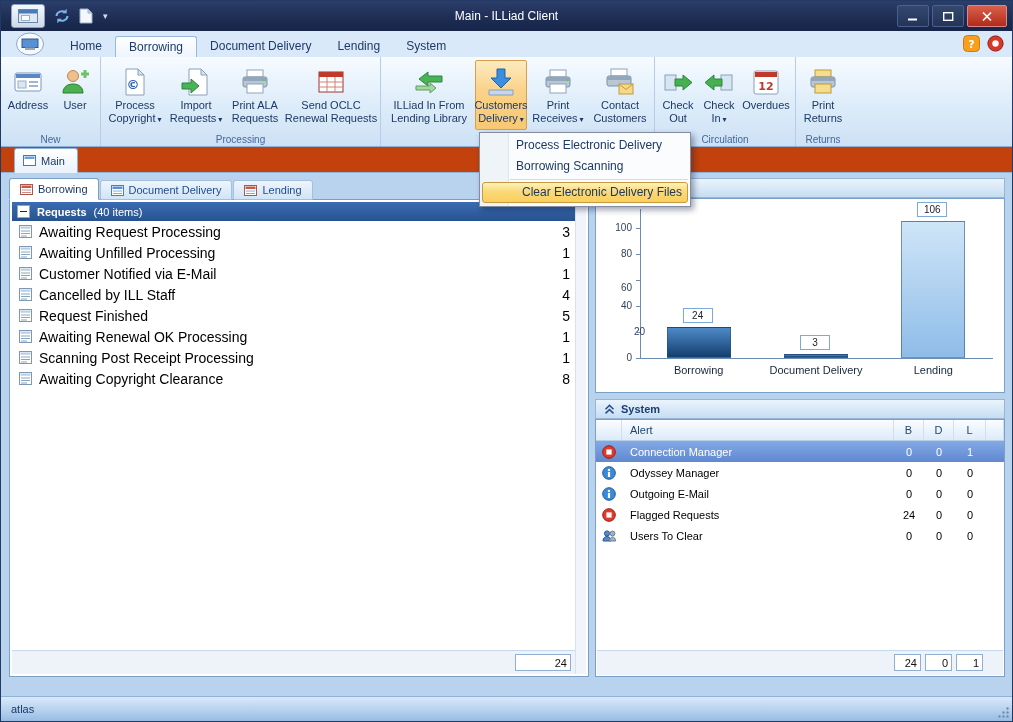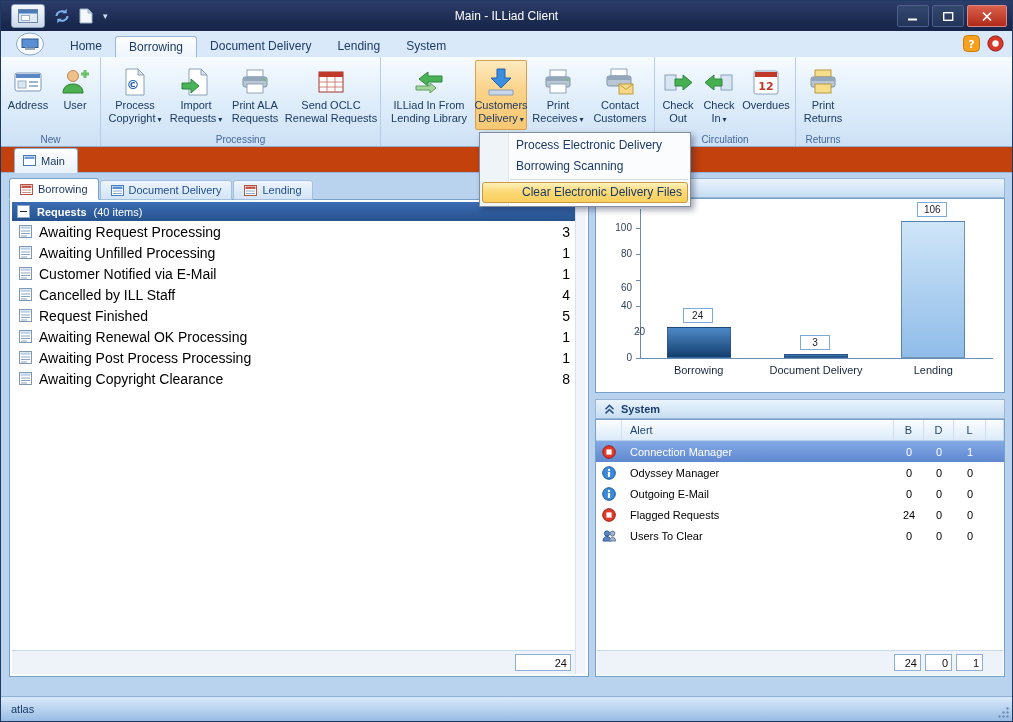--- a/index.html
+++ b/index.html
@@ -530,21 +530,21 @@
       <div class="lrow">
         <span>
             <svg width="13" height="13">
               <rect x="0.5" y="0.5" width="12" height="12" fill="#fff" stroke="#7e98b4"></rect>
               <rect x="1.5" y="1.5" width="10" height="2.2" fill="#b9cfe4"></rect>
               <line x1="2" y1="6" x2="11" y2="6" stroke="#8aa4c0"></line>
               <line x1="2" y1="8.5" x2="11" y2="8.5" stroke="#8aa4c0"></line>
               <line x1="2" y1="11" x2="8" y2="11" stroke="#8aa4c0"></line>
             </svg>
           </span>
-        <span>Awaiting Post Process Processing</span>
+        <span>Scanning Post Receipt Processing</span>
         <span class="lrow-count">1</span>
       </div>
       <div class="lrow">
         <span>
             <svg width="13" height="13">
               <rect x="0.5" y="0.5" width="12" height="12" fill="#fff" stroke="#7e98b4"></rect>
               <rect x="1.5" y="1.5" width="10" height="2.2" fill="#b9cfe4"></rect>
               <line x1="2" y1="6" x2="11" y2="6" stroke="#8aa4c0"></line>
               <line x1="2" y1="8.5" x2="11" y2="8.5" stroke="#8aa4c0"></line>
               <line x1="2" y1="11" x2="8" y2="11" stroke="#8aa4c0"></line>

